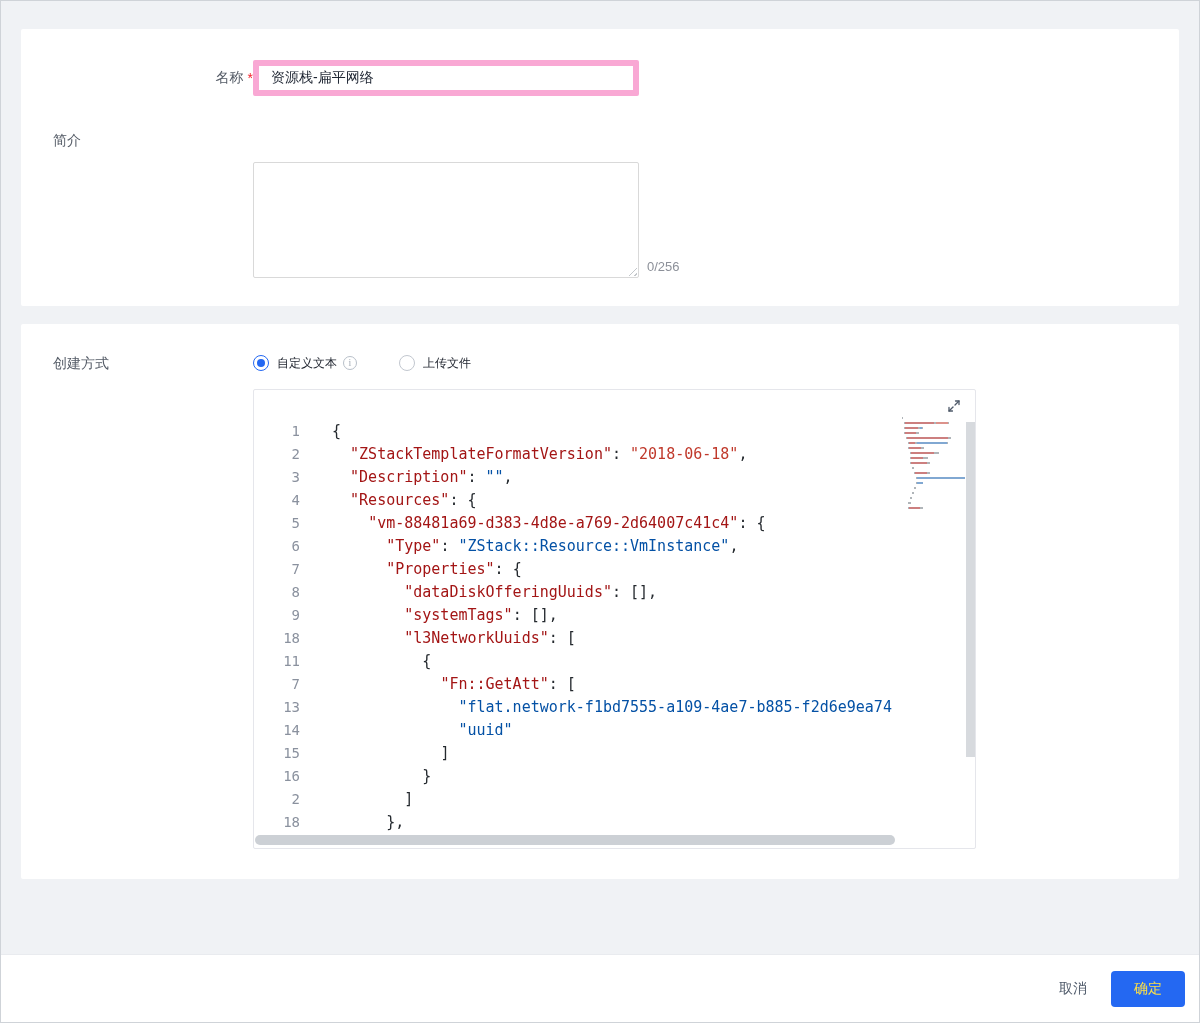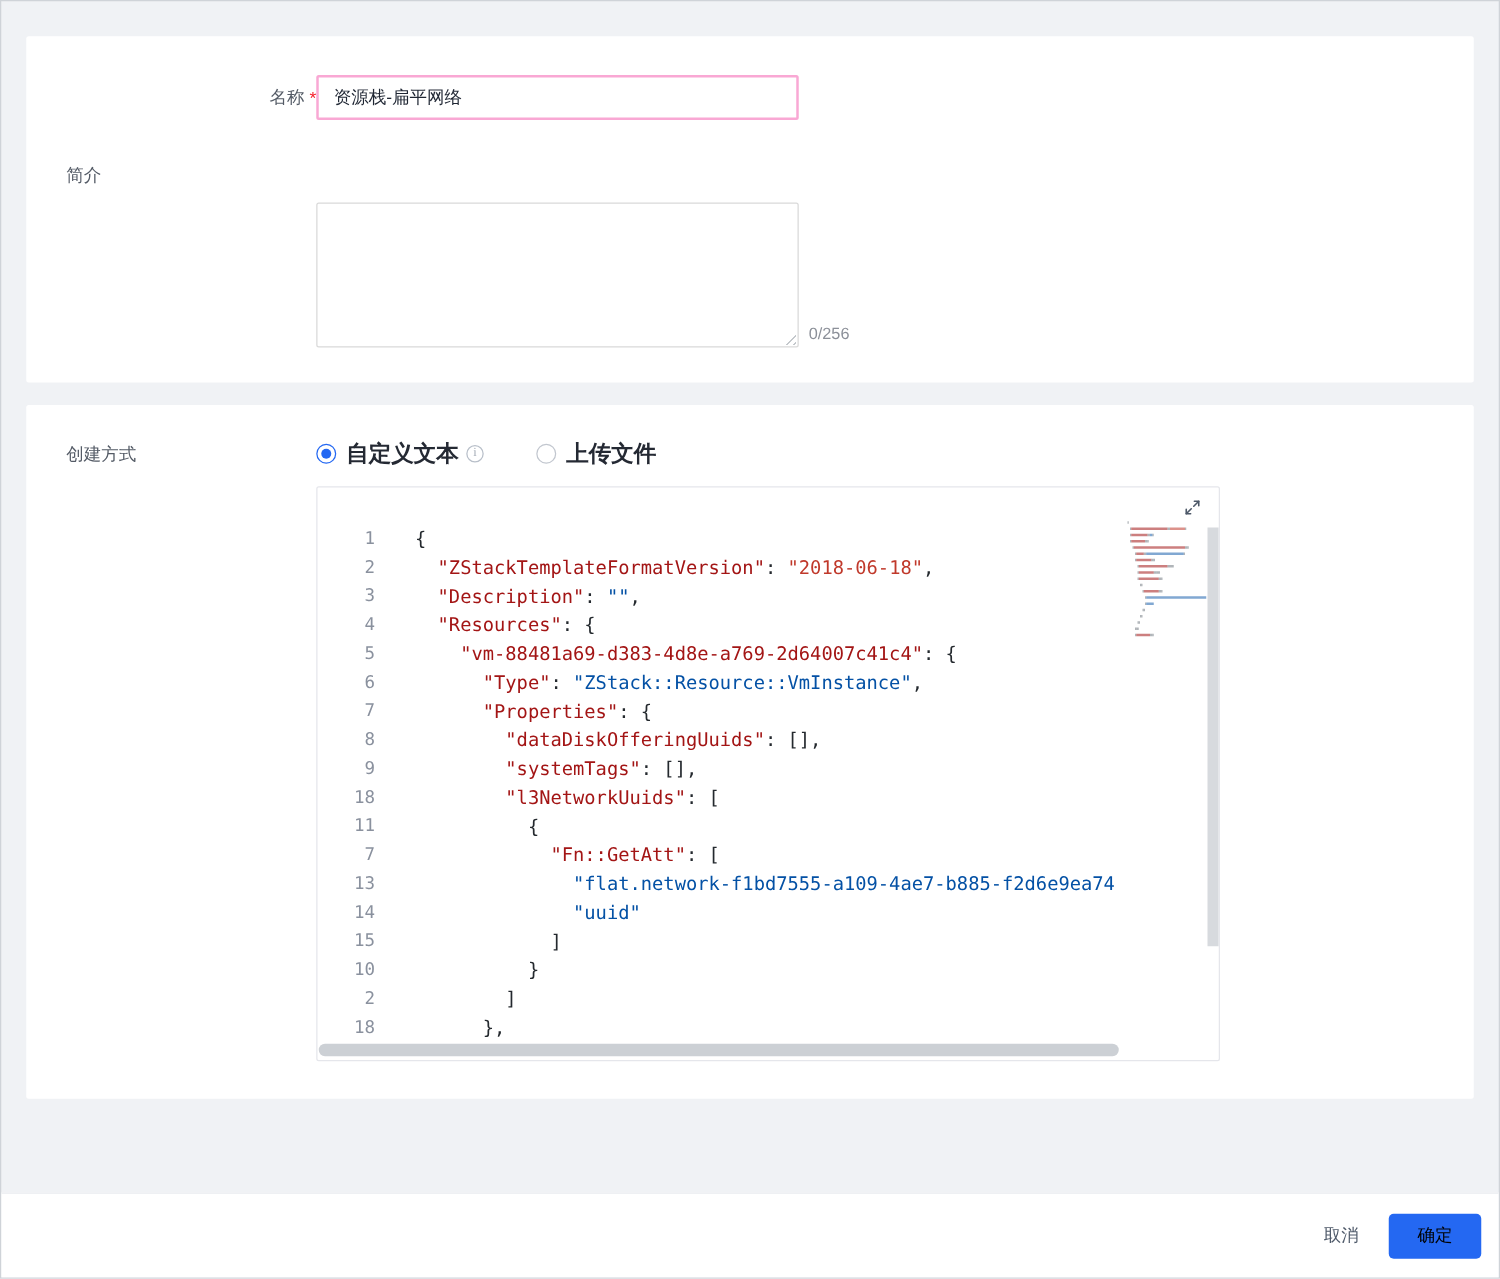--- a/index.html
+++ b/index.html
@@ -25,36 +25,36 @@
   .card{background:#fff;border-radius:2px;}
   .card-basic{padding:31px 32px 28px;margin-bottom:18px;}
   .card-create{padding:28px 32px 30px;}
   .form-row{display:flex;}
   .form-row + .form-row{margin-top:26px;}
   .form-label{width:200px;flex-shrink:0;font-size:14px;color:#545b66;justify-content:flex-end;}
   .lbl-center{display:flex;align-items:center;height:36px;}
   .lbl-top{padding-top:10px;}
   .req{color:#f5222d;margin-left:4px;}
 
-  .text-input{width:386px;height:36px;border:2px solid #f9a8d4;border-radius:2px;padding:0 12px;font-size:14px;color:#1f2633;font-family:inherit;outline:none;background:#fff;}
+  .text-input{width:386px;height:36px;border:6px solid #f9a8d4;border-radius:2px;padding:0 12px;font-size:14px;color:#1f2633;font-family:inherit;outline:none;background:#fff;}
   .textarea-wrap{position:relative;margin-top:40px;}
   .desc-textarea{width:386px;height:116px;border:1px solid #d9d9d9;border-radius:2px;padding:8px 12px;font-size:14px;color:#1f2633;font-family:inherit;resize:none;outline:none;background:#fff;display:block;}
   .resize-grip{position:absolute;left:374px;top:104px;width:10px;height:10px;background:repeating-linear-gradient(135deg,#c4c8cc 0 1px,transparent 1px 4px);clip-path:polygon(100% 0,100% 100%,0 100%);cursor:nwse-resize;}
   .char-counter{position:absolute;left:394px;bottom:4px;font-size:13px;color:#8c9099;white-space:nowrap;}
 
   
   .right-col{flex:1;min-width:0;}
   .radio-row{display:flex;align-items:center;height:22px;}
   .radio-option{display:inline-flex;align-items:center;cursor:pointer;}
   .radio-option + .radio-option{margin-left:42px;}
   .radio-circle{width:16px;height:16px;border-radius:50%;border:1px solid #c2c7cf;background:#fff;display:inline-flex;align-items:center;justify-content:center;flex-shrink:0;}
   .radio-option.selected .radio-circle{border-color:var(--primary);}
   .radio-dot{width:0;height:0;border-radius:50%;}
   .radio-option.selected .radio-dot{width:8px;height:8px;background:var(--primary);}
-  .radio-label{font-size:18px;color:#242933;margin-left:8px;font-weight:bold;}
+  .radio-label{font-size:12px;color:#242933;margin-left:8px;}
   .radio-option .info-icon{width:14px;height:14px;margin-left:6px;}
 
   
   .editor{position:relative;height:460px;border:1px solid #e5e6eb;border-radius:2px;background:#fff;margin-top:15px;width:723px;overflow:hidden;}
   .gutter{position:absolute;top:30px;left:0;width:46px;height:422px;overflow:hidden;text-align:right;font-family:"DejaVu Sans Mono",monospace;font-size:14px;line-height:23px;color:#8a919e;}
   .ln{height:23px;}
   .code{position:absolute;top:30px;left:78px;right:78px;height:422px;overflow:hidden;font-family:"DejaVu Sans Mono",monospace;font-size:15px;line-height:23px;color:#24292e;cursor:text;}
   .code-line{white-space:pre;height:23px;}
   .tk-p{color:#24292e;}
   .tk-k{color:var(--json-key);}
@@ -67,21 +67,21 @@
   .mm-k{background:rgba(163,21,21,.55);}
   .mm-v{background:rgba(4,81,165,.5);}
   .mm-r{background:rgba(192,57,43,.55);}
   .vscroll{position:absolute;right:0;top:32px;width:9px;height:335px;background:#d7dade;cursor:grab;}
   .hscroll{position:absolute;left:1px;bottom:3px;height:10px;width:640px;background:#ccd0d5;border-radius:5px;cursor:grab;}
   .expand-btn{position:absolute;top:7px;right:12px;width:18px;height:18px;background:#fff;border:none;padding:0;cursor:pointer;display:flex;align-items:center;justify-content:center;}
 
   
   .footer-bar{height:68px;background:#fff;border-top:1px solid #e9ebef;display:flex;align-items:center;justify-content:flex-end;padding:0 14px;flex-shrink:0;}
   .btn-cancel{background:none;border:none;font-size:14px;color:#4e5969;padding:8px 18px;cursor:pointer;font-family:inherit;}
-  .btn-confirm{background:var(--primary);color:#000000;border:none;font-size:14px;width:74px;height:36px;border-radius:4px;cursor:pointer;margin-left:6px;font-family:inherit;}
+  .btn-confirm{background:var(--primary);color:#fde047;border:none;font-size:14px;width:74px;height:36px;border-radius:4px;cursor:pointer;margin-left:6px;font-family:inherit;}
 </style>
 </head>
 <body>
 
 <div class="screen">
 
 
   <div class="content">
 
     <section class="card card-basic">
@@ -137,21 +137,21 @@
                 <div class="ln">6</div>
                 <div class="ln">7</div>
                 <div class="ln">8</div>
                 <div class="ln">9</div>
                 <div class="ln">18</div>
                 <div class="ln">11</div>
                 <div class="ln">7</div>
                 <div class="ln">13</div>
                 <div class="ln">14</div>
                 <div class="ln">15</div>
-                <div class="ln">10</div>
+                <div class="ln">16</div>
                 <div class="ln">2</div>
                 <div class="ln">18</div>
                 <div class="ln">19</div>
               </div>
             <div class="code">
                 <div class="code-line"><span class="tk-p">{</span></div>
                 <div class="code-line"><span class="tk-p">  </span><span class="tk-k">"ZStackTemplateFormatVersion"</span><span class="tk-p">: </span><span class="tk-r">"2018-06-18"</span><span class="tk-p">,</span></div>
                 <div class="code-line"><span class="tk-p">  </span><span class="tk-k">"Description"</span><span class="tk-p">: </span><span class="tk-v">""</span><span class="tk-p">,</span></div>
                 <div class="code-line"><span class="tk-p">  </span><span class="tk-k">"Resources"</span><span class="tk-p">: </span><span class="tk-p">{</span></div>
                 <div class="code-line"><span class="tk-p">    </span><span class="tk-k">"vm-88481a69-d383-4d8e-a769-2d64007c41c4"</span><span class="tk-p">: </span><span class="tk-p">{</span></div>

